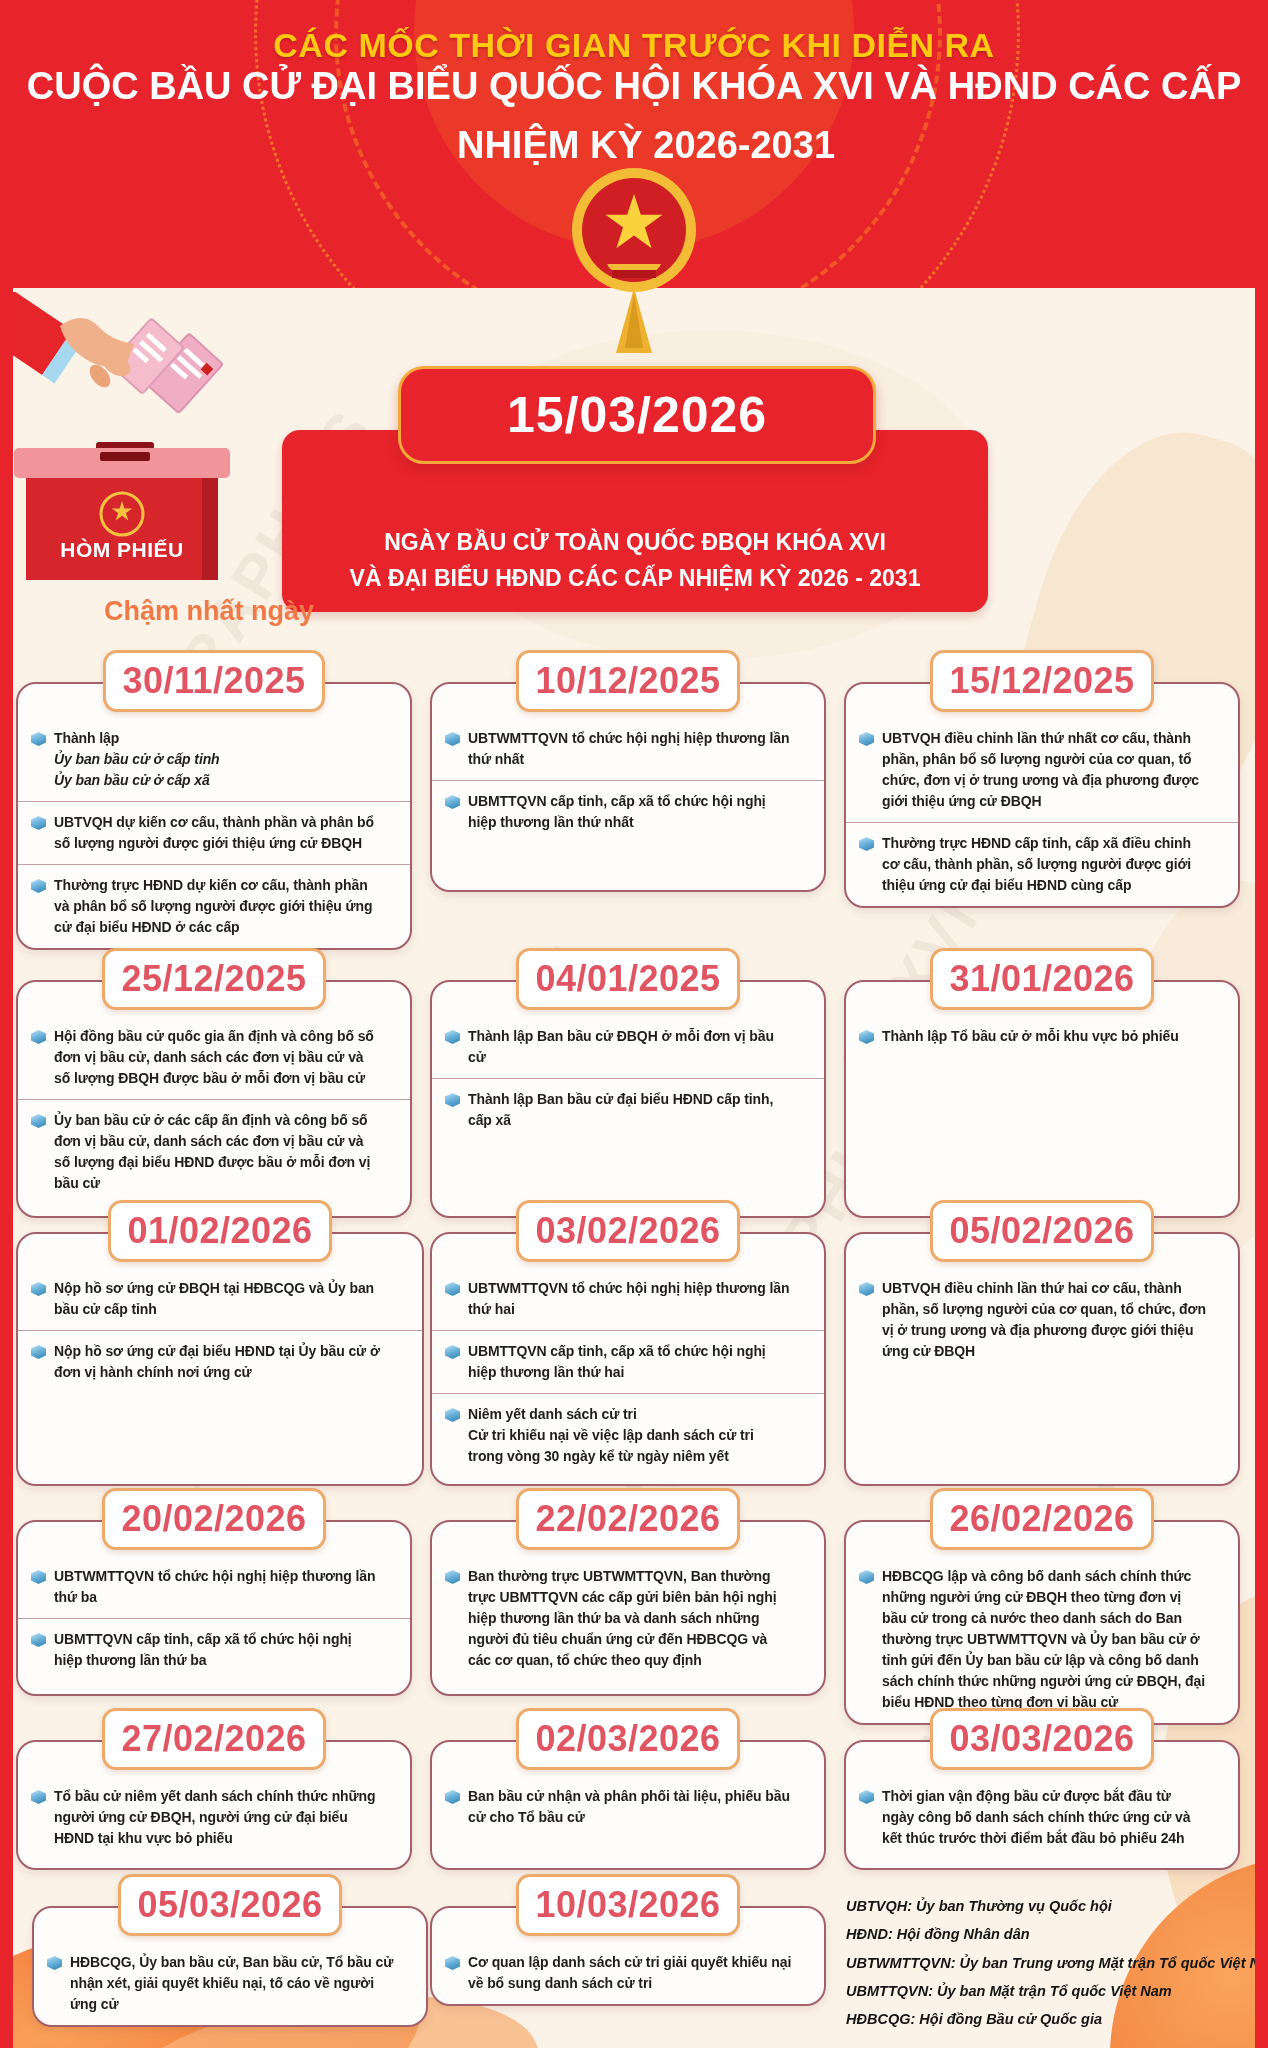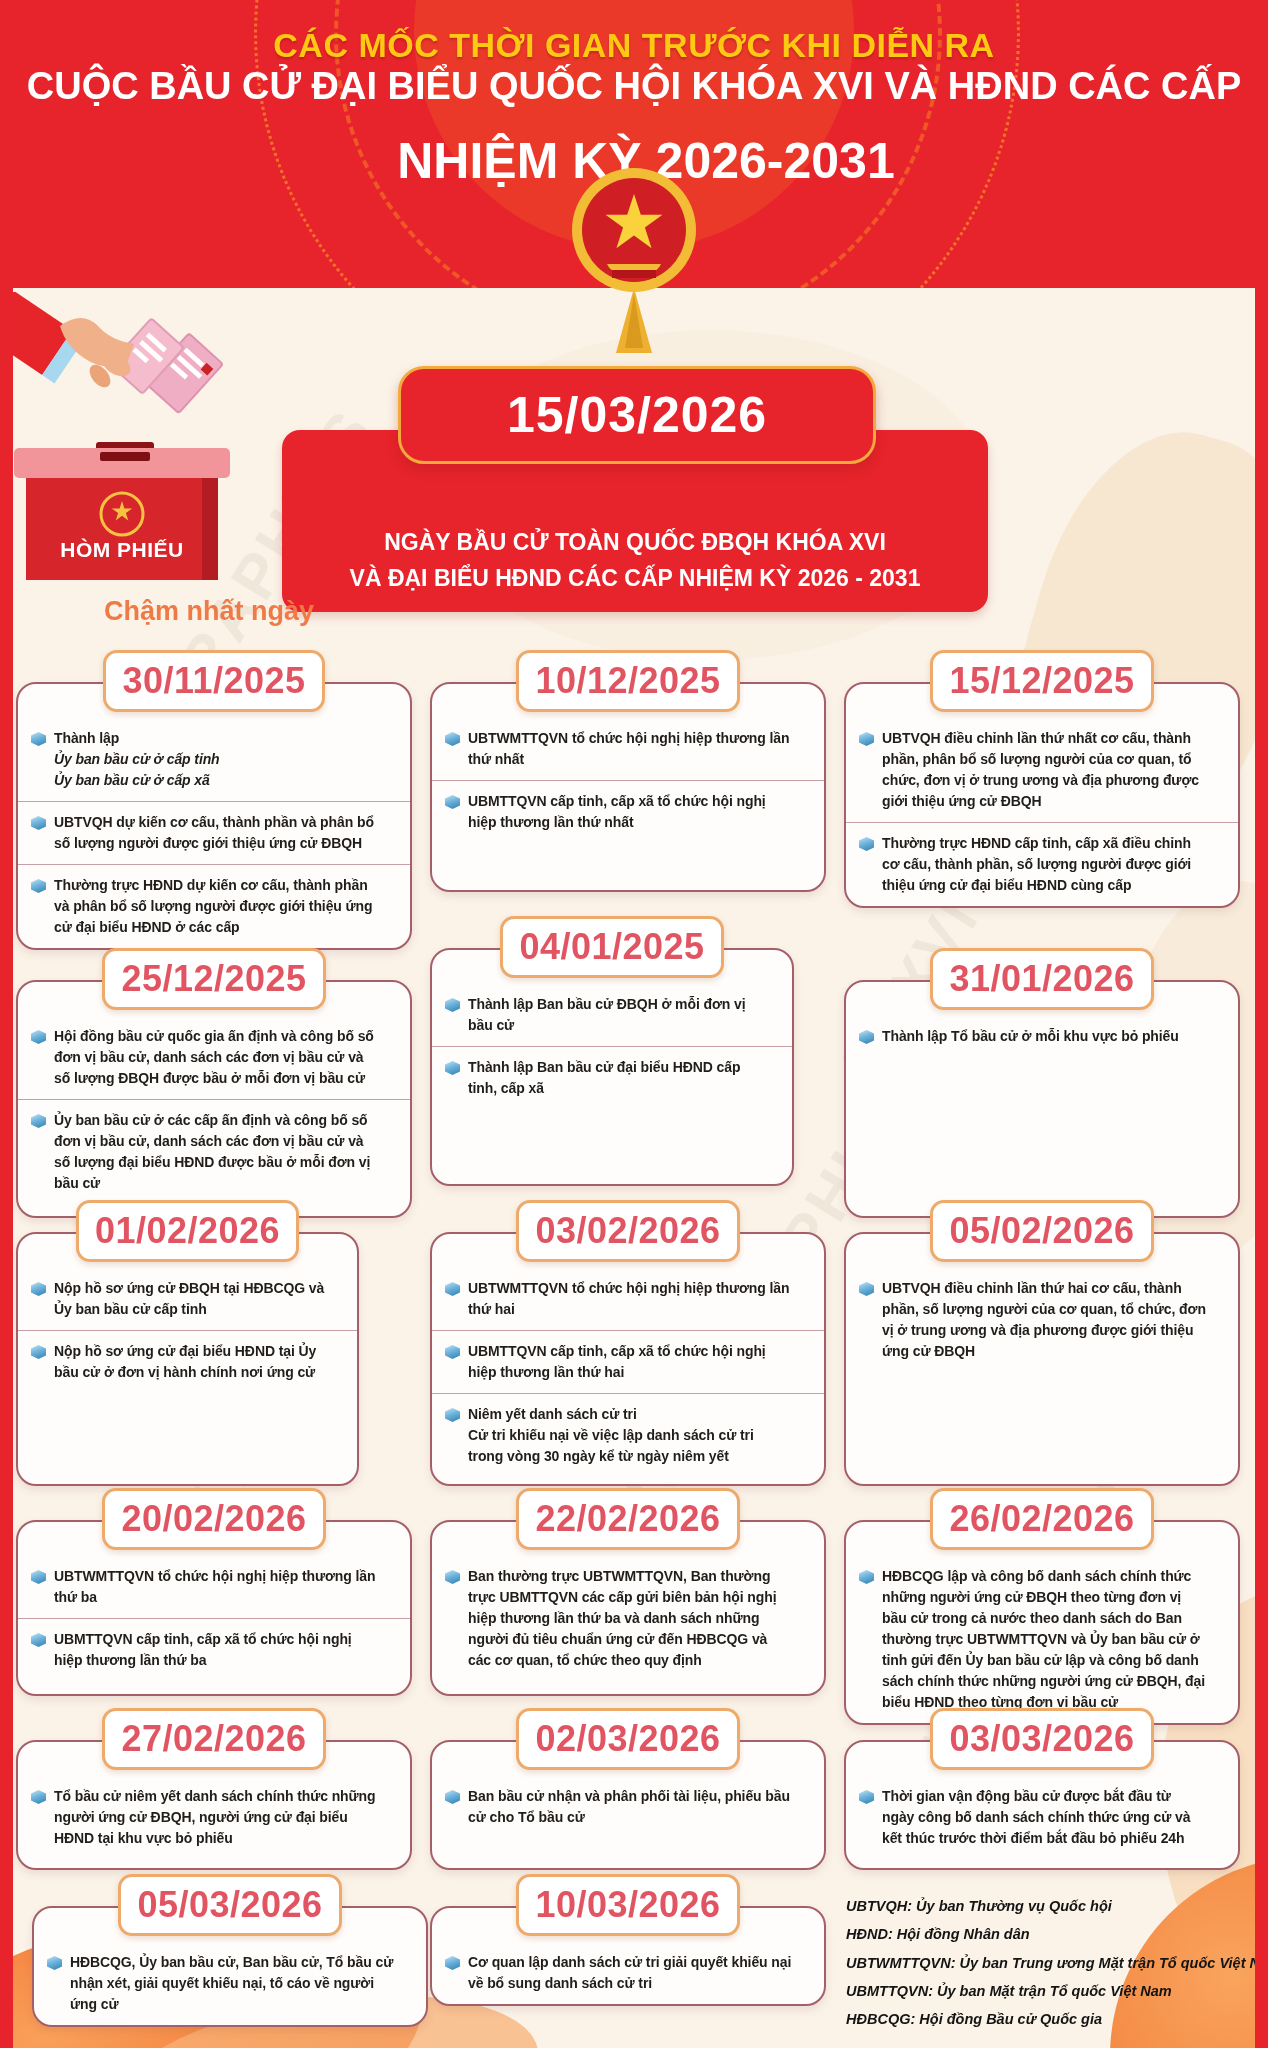--- a/index.html
+++ b/index.html
@@ -24,21 +24,21 @@
   
   .header{position:absolute;left:0;top:0;width:1268px;height:288px;background:#e7232b;
           overflow:hidden;z-index:2;}
   .ring{position:absolute;border-radius:50%;}
   .ring.r1{left:254px;top:-350px;width:760px;height:760px;border:3px dotted rgba(250,140,40,.75);}
   .ring.r2{left:334px;top:-270px;width:600px;height:600px;border:4px dashed rgba(248,120,35,.6);}
   .ring.r3{left:414px;top:-190px;width:440px;height:440px;background:rgba(246,110,35,.28);}
   .h1{position:relative;margin-top:26px;text-align:center;color:#ffc913;font-size:34px;
       font-weight:bold;letter-spacing:.5px;text-shadow:0 2px 2px rgba(120,20,20,.35);}
   .h2{position:relative;text-align:center;color:#fff;font-size:38px;font-weight:bold;}
-  .h3{position:relative;margin-top:24px;text-align:center;color:#fff;font-size:50px;font-weight:bold;padding-left:24px;}
+  .h3{position:relative;margin-top:16px;text-align:center;color:#fff;font-size:38px;font-weight:bold;padding-left:24px;}
   
   .emblem{position:absolute;left:569px;top:148px;width:130px;height:205px;z-index:3;}
   
   .ballot{position:absolute;left:4px;top:292px;width:244px;height:292px;z-index:3;}
   .ballot-label{position:absolute;left:28px;top:246px;width:180px;text-align:center;
       color:#fff;font-weight:bold;font-size:21px;letter-spacing:.5px;}
   
   .badge{position:absolute;left:398px;top:366px;width:472px;height:92px;background:#e7232b;
       border:3px solid #f3a93c;border-radius:26px;color:#fff;font-weight:bold;font-size:50px;
       display:flex;align-items:center;justify-content:center;z-index:4;letter-spacing:1px;
@@ -203,21 +203,21 @@
           <div class="item">
             <span class="cube"></span>
             <div class="itext">Hội đồng bầu cử quốc gia ấn định và công bố số đơn vị bầu cử, danh sách các đơn vị bầu cử và số lượng ĐBQH được bầu ở mỗi đơn vị bầu cử</div>
           </div>
           <div class="item">
             <span class="cube"></span>
             <div class="itext">Ủy ban bầu cử ở các cấp ấn định và công bố số đơn vị bầu cử, danh sách các đơn vị bầu cử và số lượng đại biểu HĐND được bầu ở mỗi đơn vị bầu cử</div>
           </div>
         </div>
       </div>
-      <div class="mcol" style="left: 430px; top: 916px; width: 364px;">
+      <div class="mcol" style="left: 430px; top: 948px; width: 396px;">
         <div class="pill">04/01/2025</div>
         <div class="card" style="min-height: 238px;">
           <div class="item">
             <span class="cube"></span>
             <div class="itext">Thành lập Ban bầu cử ĐBQH ở mỗi đơn vị bầu cử</div>
           </div>
           <div class="item">
             <span class="cube"></span>
             <div class="itext">Thành lập Ban bầu cử đại biểu HĐND cấp tỉnh, cấp xã</div>
           </div>
@@ -225,21 +225,21 @@
       </div>
       <div class="mcol" style="left: 844px; top: 948px; width: 396px;">
         <div class="pill">31/01/2026</div>
         <div class="card" style="min-height: 238px;">
           <div class="item">
             <span class="cube"></span>
             <div class="itext">Thành lập Tổ bầu cử ở mỗi khu vực bỏ phiếu</div>
           </div>
         </div>
       </div>
-      <div class="mcol" style="left: 16px; top: 1200px; width: 343px;">
+      <div class="mcol" style="left: 16px; top: 1200px; width: 408px;">
         <div class="pill">01/02/2026</div>
         <div class="card" style="min-height: 254px;">
           <div class="item">
             <span class="cube"></span>
             <div class="itext">Nộp hồ sơ ứng cử ĐBQH tại HĐBCQG và Ủy ban bầu cử cấp tỉnh</div>
           </div>
           <div class="item">
             <span class="cube"></span>
             <div class="itext">Nộp hồ sơ ứng cử đại biểu HĐND tại Ủy bầu cử ở đơn vị hành chính nơi ứng cử</div>
           </div>

